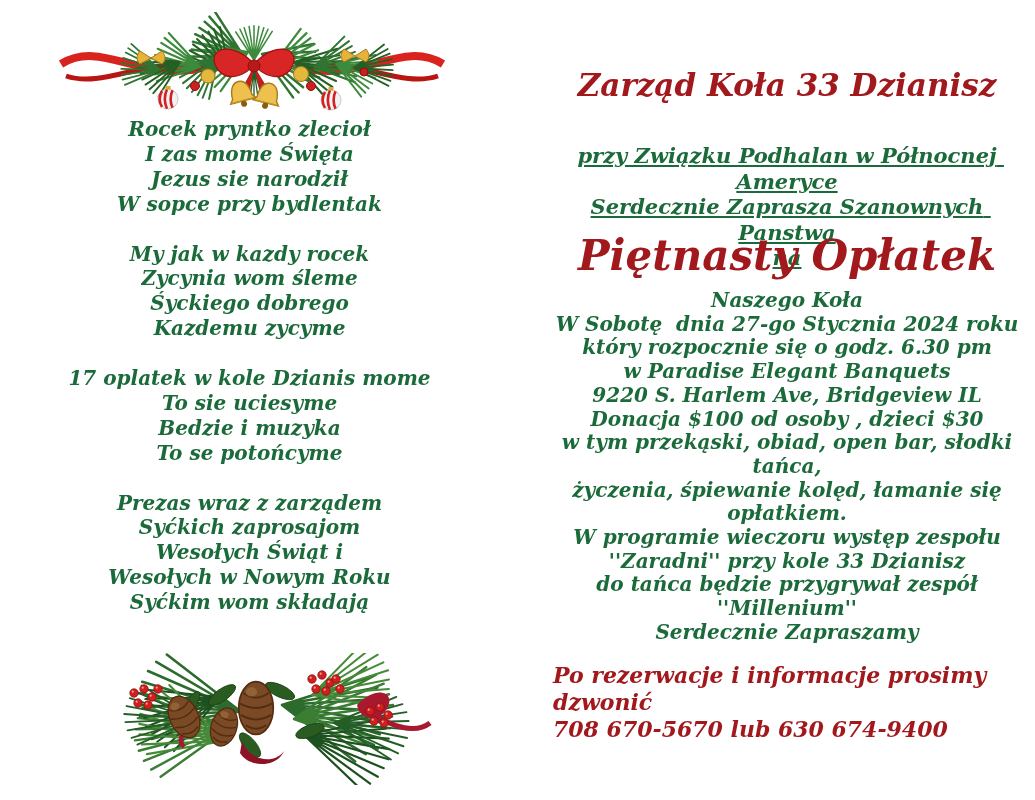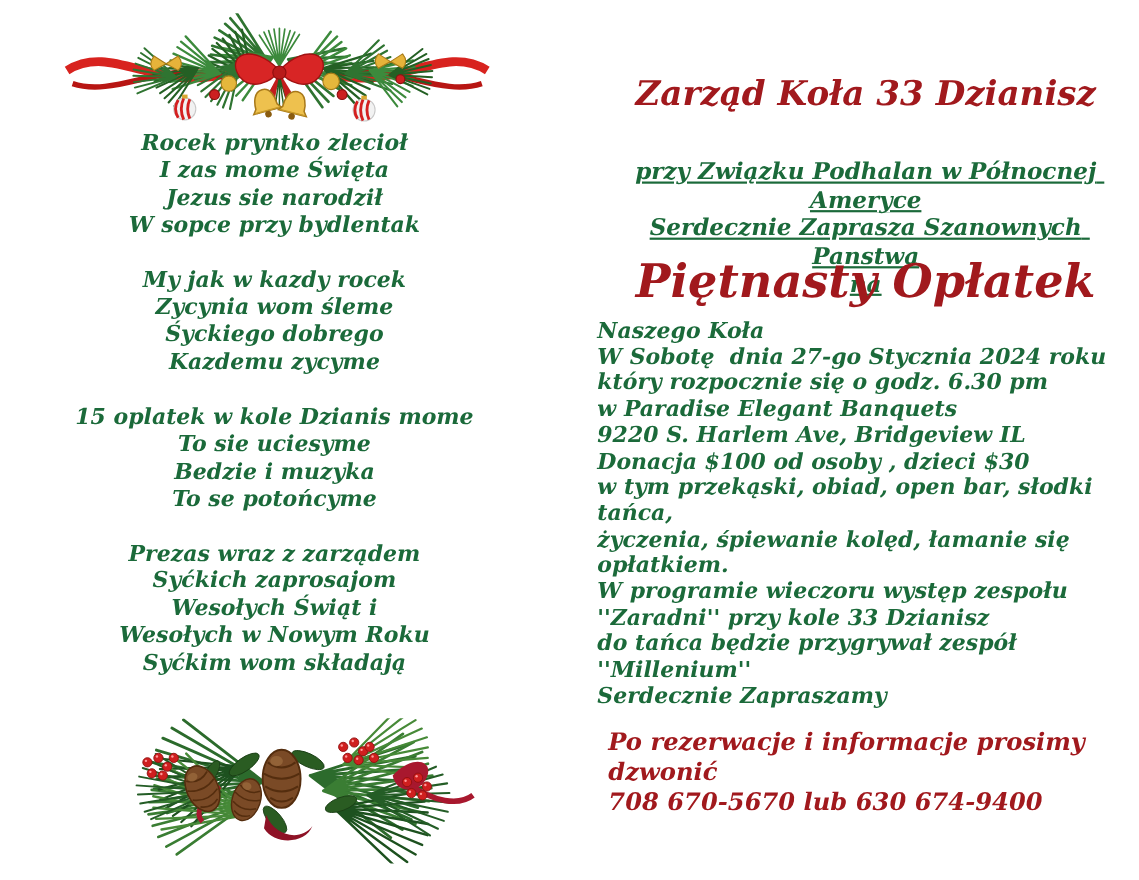--- a/index.html
+++ b/index.html
@@ -68,21 +68,21 @@
     text-align: center;
     color: var(--red);
     font-size: 42px;
     line-height: 50px;
     margin: 0;
   }
   .detail-lines {
     position: absolute;
     left: -10px; top: 289px;
     width: 488px;
-    text-align: left;
+    text-align: center;
     color: var(--green);
     font-size: 20px;
     line-height: 23.7px;
   }
   .contact-lines {
     position: absolute;
     left: 0; top: 662px;
     width: 100%;
     text-align: left;
     color: var(--red);
@@ -173,21 +173,21 @@
           <div class="line">Jezus sie narodził</div>
           <div class="line">W sopce przy bydlentak</div>
         </div>
         <div class="stanza">
           <div class="line">My jak w kazdy rocek</div>
           <div class="line">Zycynia wom śleme</div>
           <div class="line">Śyckiego dobrego</div>
           <div class="line">Kazdemu zycyme</div>
         </div>
         <div class="stanza">
-          <div class="line">15 oplatek w kole Dzianis mome</div>
+          <div class="line">17 oplatek w kole Dzianis mome</div>
           <div class="line">To sie uciesyme</div>
           <div class="line">Bedzie i muzyka</div>
           <div class="line">To se potońcyme</div>
         </div>
         <div class="stanza">
           <div class="line">Prezas wraz z zarządem</div>
           <div class="line">Syćkich zaprosajom</div>
           <div class="line">Wesołych Świąt i</div>
           <div class="line">Wesołych w Nowym Roku</div>
           <div class="line">Syćkim wom składają</div>

